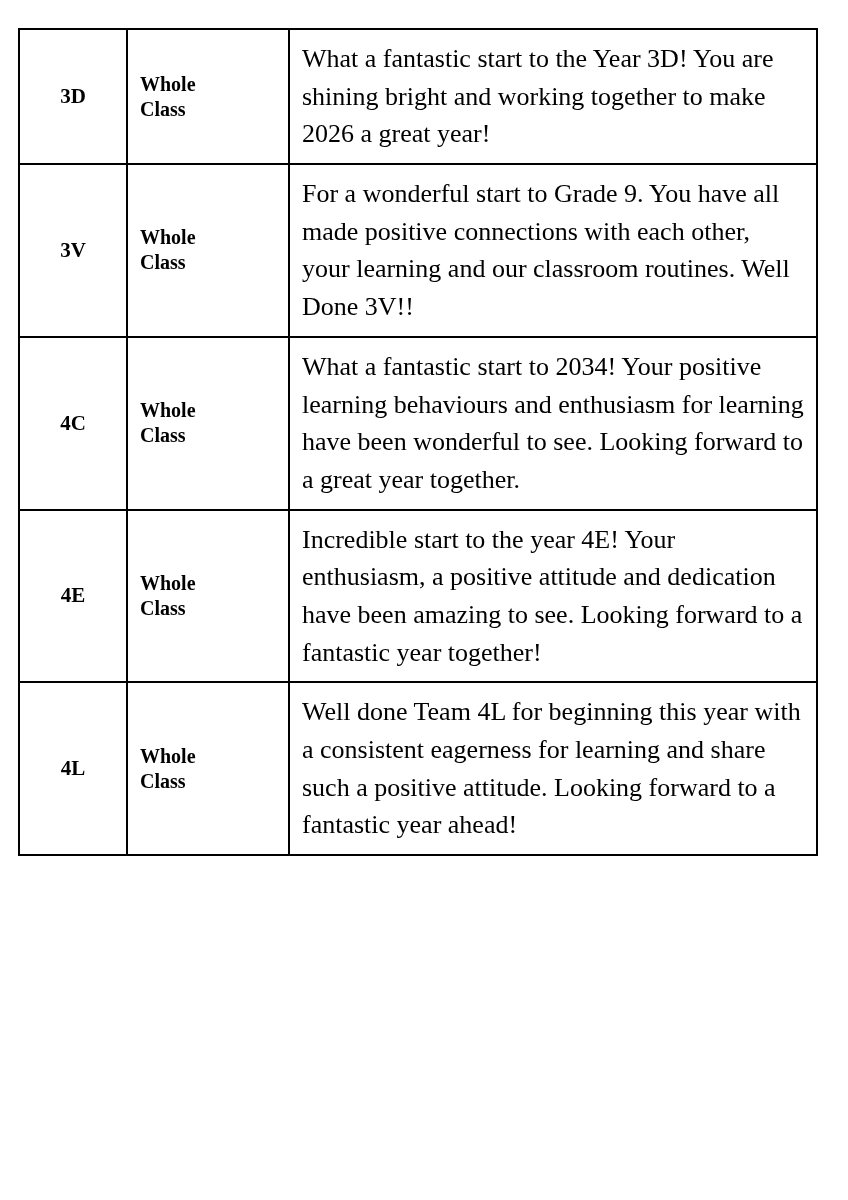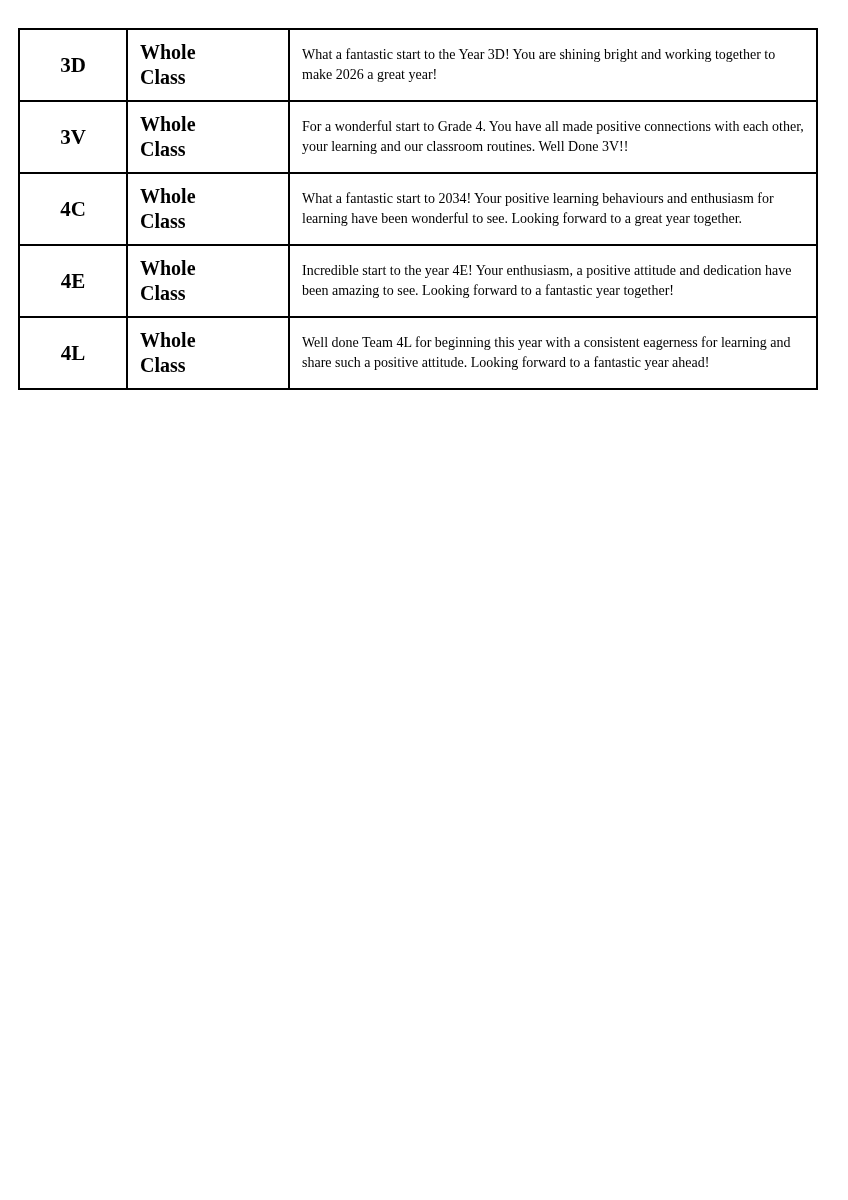--- a/index.html
+++ b/index.html
@@ -37,21 +37,21 @@
     font-size: 21px;
   }
   td.col-type {
     width: 136px;
     font-weight: bold;
     font-size: 20px;
     line-height: 1.25;
     padding-left: 16px;
   }
   td.col-comment {
-    font-size: 14px;
+    font-size: 26px;
     line-height: 1.45;
     padding-left: 16px;
     padding-right: 14px;
     margin-top: 48px;
   }
   .type-line { display: block; }
 </style>
 </head>
 <body>
 
@@ -68,21 +68,21 @@
         <td class="col-comment">What a fantastic start to the Year 3D! You are shining bright and working together to make 2026 a great year!</td>
       </tr>
 
 
       <tr>
         <td class="col-class">3V</td>
         <td class="col-type">
           <span class="type-line">Whole</span>
           <span class="type-line">Class</span>
         </td>
-        <td class="col-comment">For a wonderful start to Grade 4. You have all made positive connections with each other, your learning and our classroom routines. Well Done 3V!!</td>
+        <td class="col-comment">For a wonderful start to Grade 9. You have all made positive connections with each other, your learning and our classroom routines. Well Done 3V!!</td>
       </tr>
 
       <tr>
         <td class="col-class">4C</td>
         <td class="col-type">
           <span class="type-line">Whole</span>
           <span class="type-line">Class</span>
         </td>
         <td class="col-comment">What a fantastic start to 2034! Your positive learning behaviours and enthusiasm for learning have been wonderful to see. Looking forward to a great year together.</td>
       </tr>

